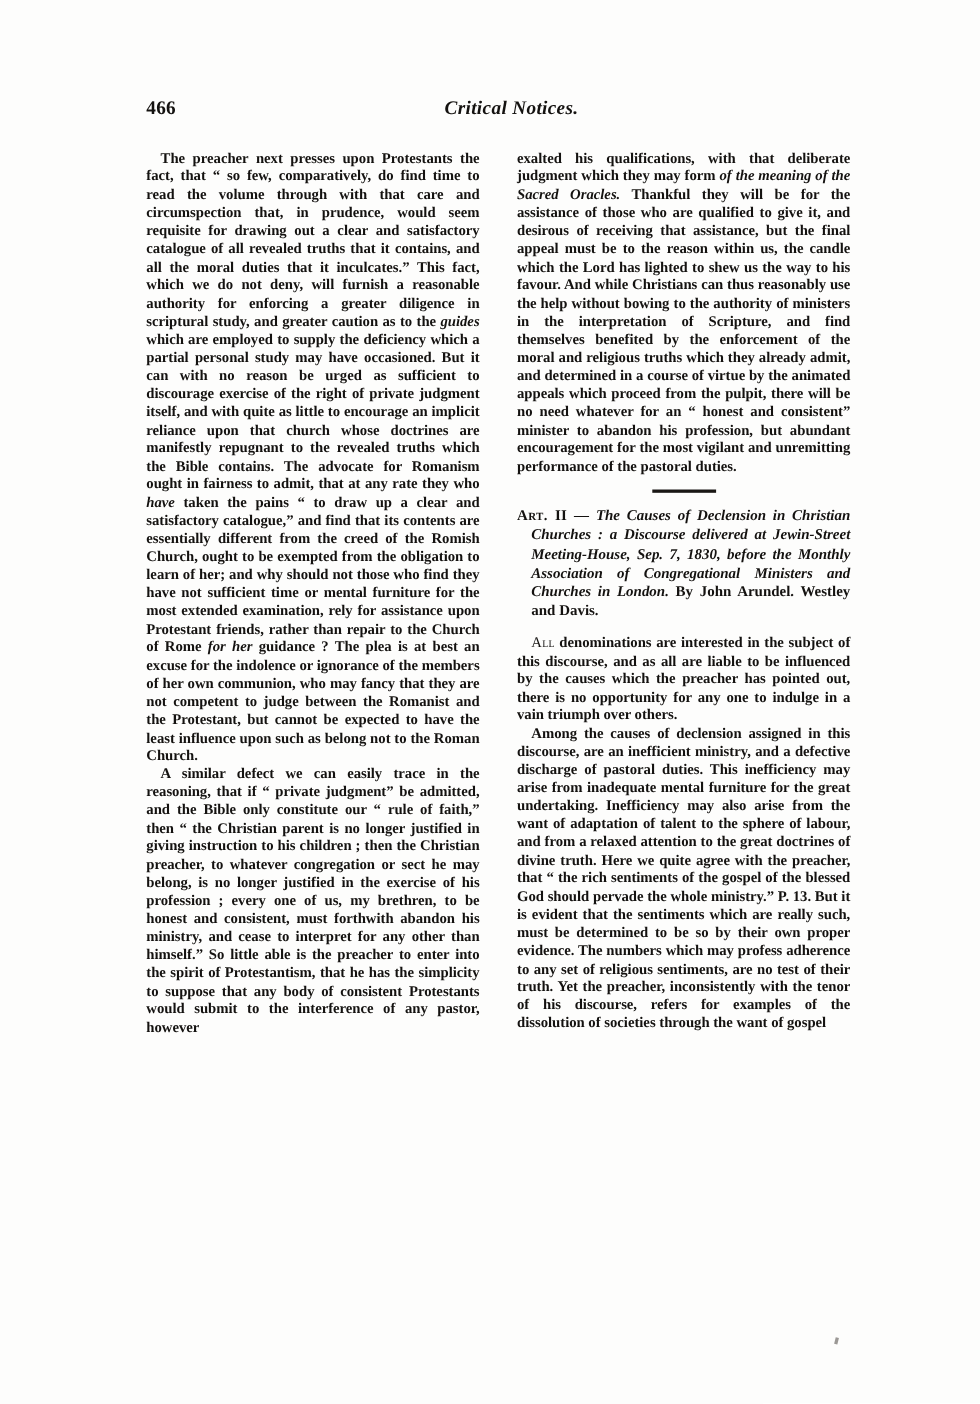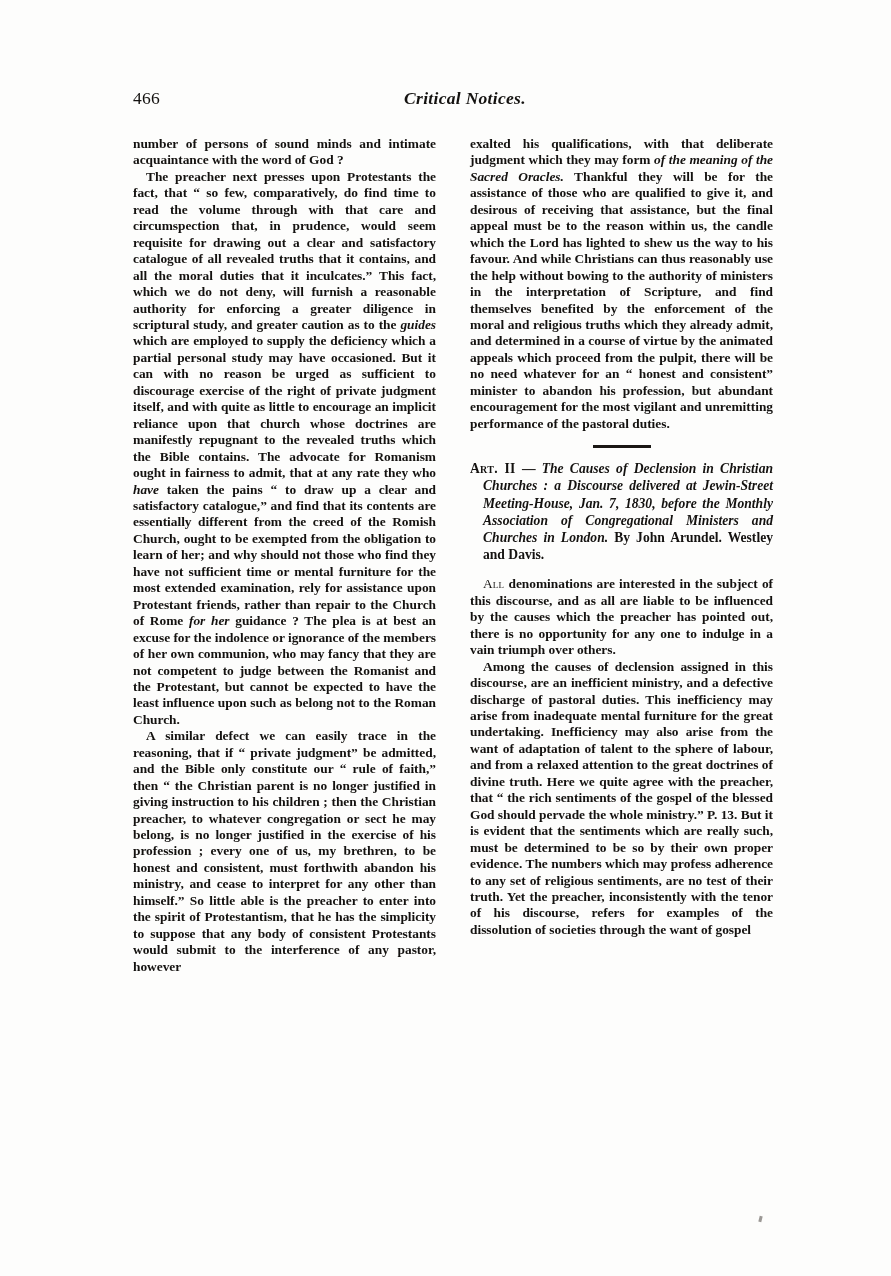--- a/index.html
+++ b/index.html
@@ -35,21 +35,21 @@
   .running-head {
     position: relative;
     height: 34px;
     margin-bottom: 14px;
   }
   .folio {
     position: absolute;
     left: 0;
     top: 0;
     font-size: 17.5px;
-    font-weight: 400;
+    font-weight: 700;
     letter-spacing: 0.2px;
   }
   .head-title {
     position: absolute;
     left: 0;
     right: 18px;
     top: 0;
     text-align: center;
     font-style: italic;
     font-weight: 700;
@@ -142,35 +142,34 @@
 
   <div class="running-head">
     <div class="folio">466</div>
     <div class="head-title">Critical Notices.</div>
   </div>
 
   <div class="columns">
 
     <div class="col">
 
-      <p class="para">number of persons of sound minds and intimate acquaintance with the word of God ?</p>
 
       <p class="para indent"><span>The preacher next presses upon Protestants the fact, that “ so few, comparatively, do find time to read the volume through with that care and circumspection that, in prudence, would seem requisite for drawing out a clear and satisfactory catalogue of all revealed truths that it contains, and all the moral duties that it inculcates.”  This fact, which we do not deny, will furnish a reasonable authority for enforcing a greater diligence in scriptural study, and greater caution as to the </span><i>guides</i><span> which are employed to supply the deficiency which a partial personal study may have occasioned. But it can with no reason be urged as sufficient to discourage exercise of the right of private judgment itself, and with quite as little to encourage an implicit reliance upon that church whose doctrines are manifestly repugnant to the revealed truths which the Bible contains. The advocate for Romanism ought in fairness to admit, that at any rate they who </span><i>have</i><span> taken the pains “ to draw up a clear and satisfactory catalogue,” and find that its contents are essentially different from the creed of the Romish Church, ought to be exempted from the obligation to learn of her; and why should not those who find they have not sufficient time or mental furniture for the most extended examination, rely for assistance upon Protestant friends, rather than repair to the Church of Rome </span><i>for her</i><span> guidance ?  The plea is at best an excuse for the indolence or ignorance of the members of her own communion, who may fancy that they are not competent to judge between the Romanist and the Protestant, but cannot be expected to have the least influence upon such as belong not to the Roman Church.</span></p>
 
       <p class="para indent">A similar defect we can easily trace in the reasoning, that if “ private judgment” be admitted, and the Bible only constitute our “ rule of faith,” then “ the Christian parent is no longer justified in giving instruction to his children ; then the Christian preacher, to whatever congregation or sect he may belong, is no longer justified in the exercise of his profession ; every one of us, my brethren, to be honest and consistent, must forthwith abandon his ministry, and cease to interpret for any other than himself.”  So little able is the preacher to enter into the spirit of Protestantism, that he has the simplicity to suppose that any body of consistent Protestants would submit to the interference of any pastor, however</p>
 
     </div>
 
     <div class="col">
 
       <p class="para"><span>exalted his qualifications, with that deliberate judgment which they may form </span><i>of the meaning of the Sacred Oracles.</i><span> Thankful they will be for the assistance of those who are qualified to give it, and desirous of receiving that assistance, but the final appeal must be to the reason within us, the candle which the Lord has lighted to shew us the way to his favour.  And while Christians can thus reasonably use the help without bowing to the authority of ministers in the interpretation of Scripture, and find themselves benefited by the enforcement of the moral and religious truths which they already admit, and determined in a course of virtue by the animated appeals which proceed from the pulpit, there will be no need whatever for an “ honest and consistent” minister to abandon his profession, but abundant encouragement for the most vigilant and unremitting performance of the pastoral duties.</span></p>
 
       <div class="art-rule"></div>
 
-      <p class="art-head"><span class="smallcaps">Art. II</span><span> — </span><span class="t">The Causes of Declension in Christian Churches : a Discourse delivered at Jewin-Street Meeting-House, Jan. 7, 1830, before the Monthly Association of Congregational Ministers and Churches in London.</span><span class="roman"> By John Arundel. Westley and Davis.</span></p>
+      <p class="art-head"><span class="smallcaps">Art. II</span><span> — </span><span class="t">The Causes of Declension in Christian Churches : a Discourse delivered at Jewin-Street Meeting-House, Sep. 7, 1830, before the Monthly Association of Congregational Ministers and Churches in London.</span><span class="roman"> By John Arundel. Westley and Davis.</span></p>
 
       <p class="para indent"><span class="lead-sc">All</span><span> denominations are interested in the subject of this discourse, and as all are liable to be influenced by the causes which the preacher has pointed out, there is no opportunity for any one to indulge in a vain triumph over others.</span></p>
 
       <p class="para indent">Among the causes of declension assigned in this discourse, are an inefficient ministry, and a defective discharge of pastoral duties.  This inefficiency may arise from inadequate mental furniture for the great undertaking.  Inefficiency may also arise from the want of adaptation of talent to the sphere of labour, and from a relaxed attention to the great doctrines of divine truth.  Here we quite agree with the preacher, that “ the rich sentiments of the gospel of the blessed God should pervade the whole ministry.”  P. 13.  But it is evident that the sentiments which are really such, must be determined to be so by their own proper evidence.  The numbers which may profess adherence to any set of religious sentiments, are no test of their truth.  Yet the preacher, inconsistently with the tenor of his discourse, refers for examples of the dissolution of societies through the want of gospel</p>
 
     </div>
 
   </div>
 </div>
 

